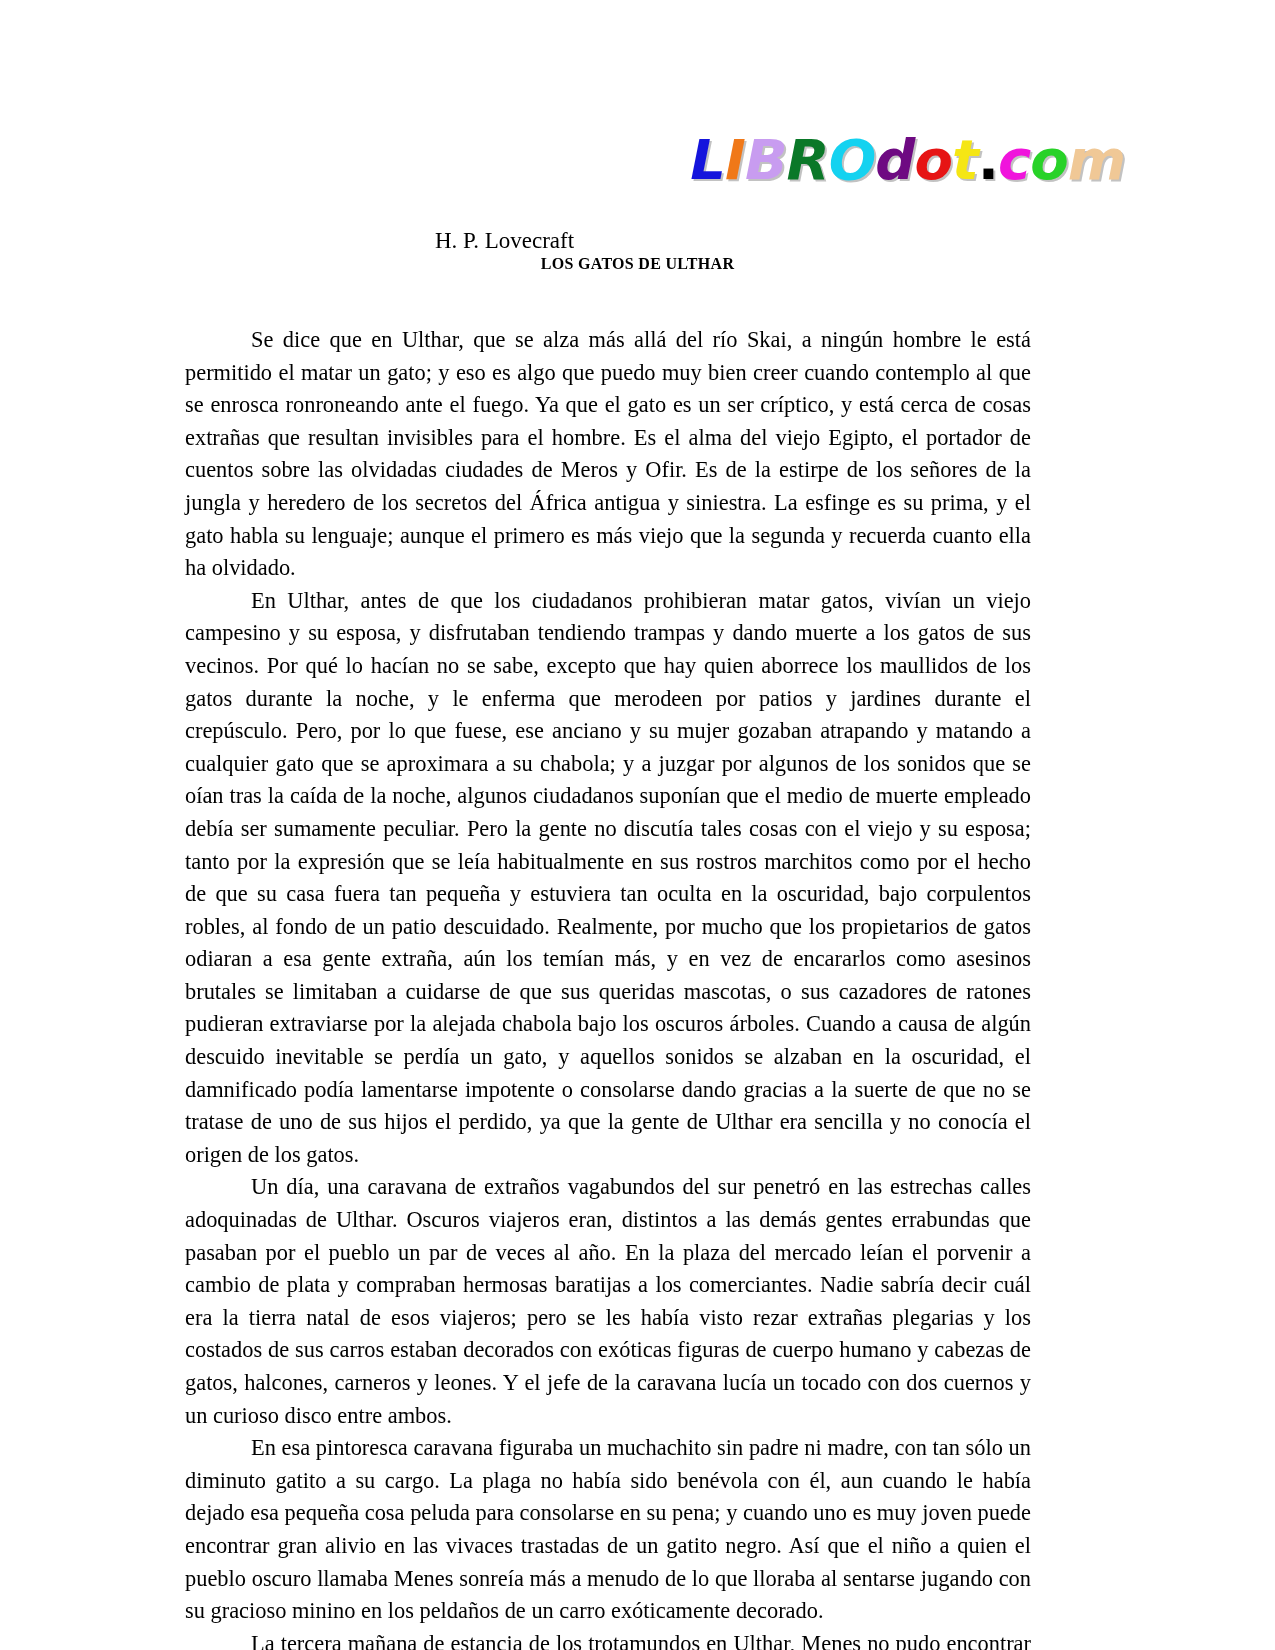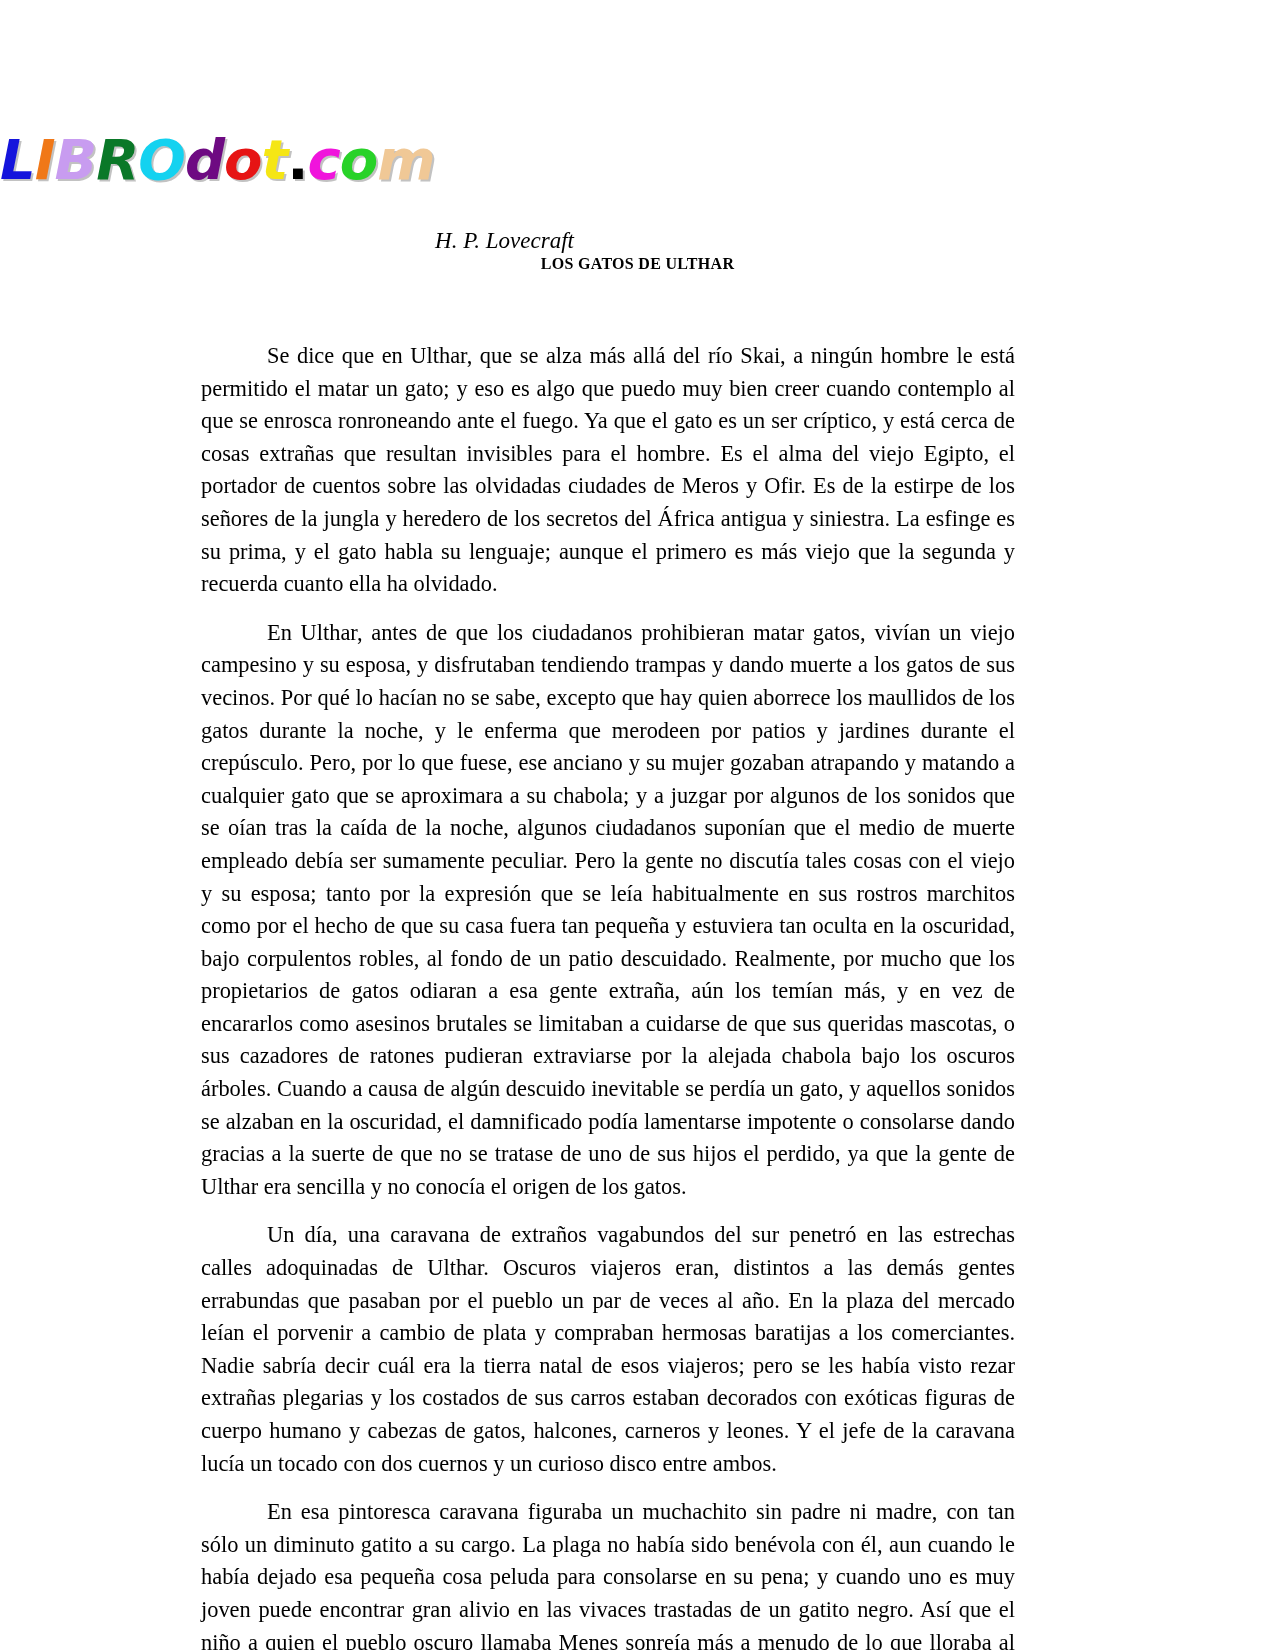--- a/index.html
+++ b/index.html
@@ -24,21 +24,21 @@
     box-sizing: border-box;
     overflow: hidden;
   }
 
   
   .logo-wrap {
     position: absolute;
     top: 132px;
     left: 0;
     width: 1125px;
-    text-align: left;
+    text-align: right;
     line-height: 1;
   }
   .logo {
     display: inline-block;
     font-family: "DejaVu Sans", sans-serif;
     font-size: 56px;
     font-weight: bold;
     font-style: italic;
     letter-spacing: -1px;
     white-space: nowrap;
@@ -58,21 +58,20 @@
   .logo .gl-o3 { color: #28d228; }
   .logo .gl-m { color: #f0c896; }
 
   
   .byline {
     position: absolute;
     top: 228px;
     left: 0;
     width: 1009px;
     text-align: center;
-    font-style: italic;
     font-size: 23px;
     line-height: 1.15;
   }
   .doc-title {
     position: absolute;
     top: 255px;
     left: 0;
     width: 1275px;
     text-align: center;
     font-weight: bold;
@@ -82,21 +81,21 @@
   }
 
   
   .body-text {
     position: absolute;
     top: 324px;
     left: 185px;
     width: 846px;
   }
   .body-text p {
-    margin: 16px;
+    margin: 0;
     text-align: justify;
     text-indent: 66px;
     font-size: 22.4px;
     line-height: 32.6px;
     hyphens: none;
     -webkit-hyphens: none;
   }
   .body-text p.last {
     text-align: justify;
   }

